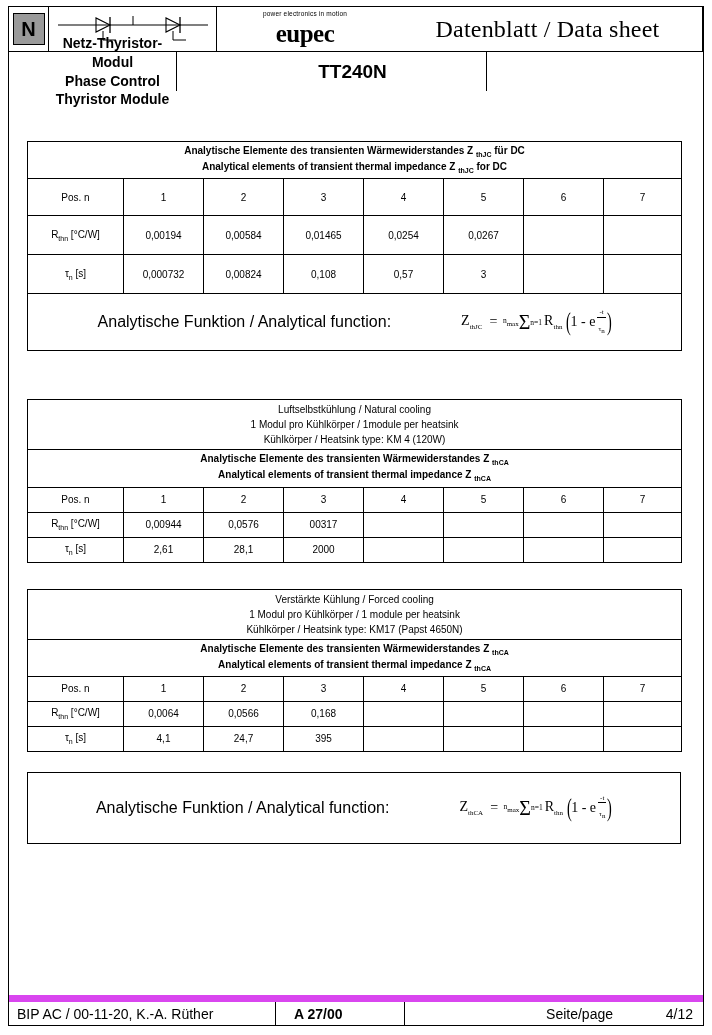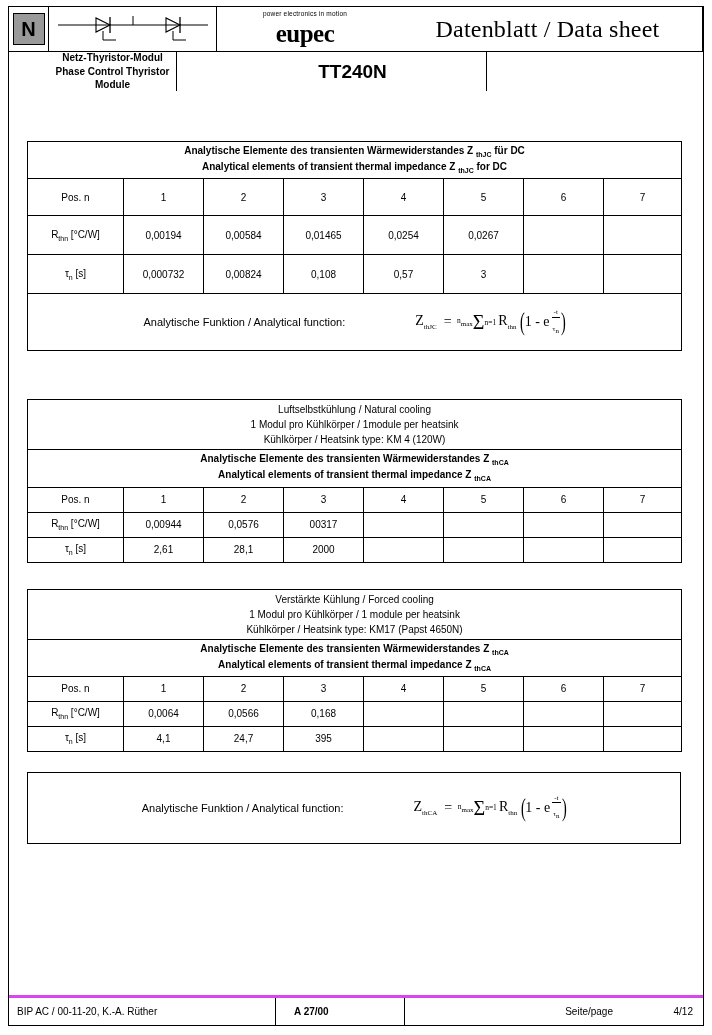--- a/index.html
+++ b/index.html
@@ -65,21 +65,21 @@
   }
   .brand-main {
     font-family: "Liberation Serif", serif;
     font-size: 25px;
     font-weight: bold;
     letter-spacing: -0.5px;
     margin-top: 9px;
   }
   .mod-name {
     text-align: center;
-    font-size: 10px;
+    font-size: 14px;
     font-weight: bold;
     line-height: 1.35;
   }
   .part-no {
     font-size: 19px;
     font-weight: bold;
     margin-left: 42px;
   }
 
   
@@ -121,21 +121,21 @@
   .fn-cell {
     height: 52px;
     position: relative;
   }
   .fn-inner {
     display: flex;
     align-items: center;
     justify-content: center;
     gap: 70px;
   }
-  .fn-label { font-size: 11px; }
+  .fn-label { font-size: 16px; }
   .formula {
     display: inline-flex;
     align-items: center;
     font-family: "Liberation Serif", serif;
     font-size: 14px;
     white-space: nowrap;
   }
   .formula .z { font-size: 14px; }
   .sigma-wrap {
     display: inline-flex;
@@ -170,24 +170,24 @@
   .spacer-a { height: 48px; }
   .spacer-b { height: 26px; }
   .spacer-c { height: 20px; }
   .spacer-top { height: 50px; }
 
   
   .footer {
     position: absolute;
     left: 0; right: 0; bottom: 0;
     height: 30px;
-    border-top: 3px solid #d946ef;
+    border-top: 7px solid #d946ef;
     display: flex;
     align-items: center;
-    font-size: 10px;
+    font-size: 14px;
     box-sizing: border-box;
   }
   .f1 { width: 258px; padding-left: 8px; }
   .f2 { width: 110px; border-left: 1px solid #000; padding-left: 18px; height: 100%; display: flex; align-items: center; font-weight: bold; }
   .f3 { flex: 1; border-left: 1px solid #000; height: 100%; display: flex; align-items: center; justify-content: flex-end; padding-right: 10px; }
   .f4 { width: 70px; display: flex; align-items: center; justify-content: flex-end; padding-right: 10px; }
 </style>
 </head>
 <body>
 

